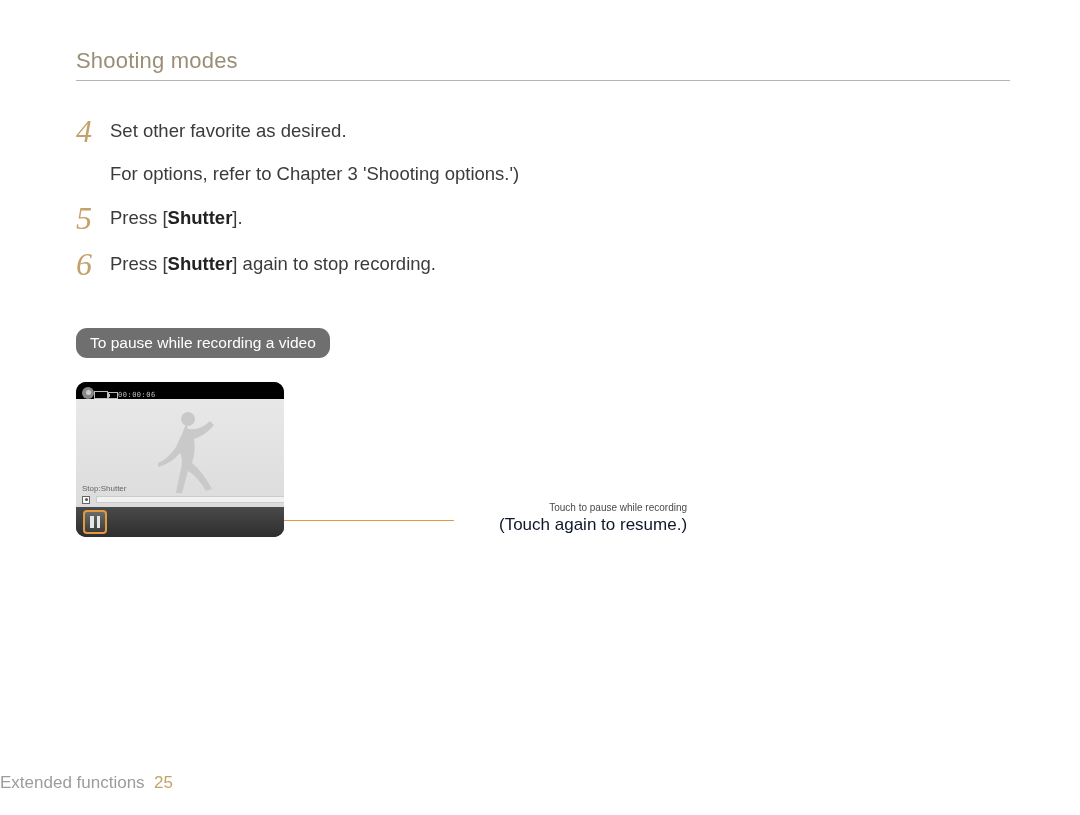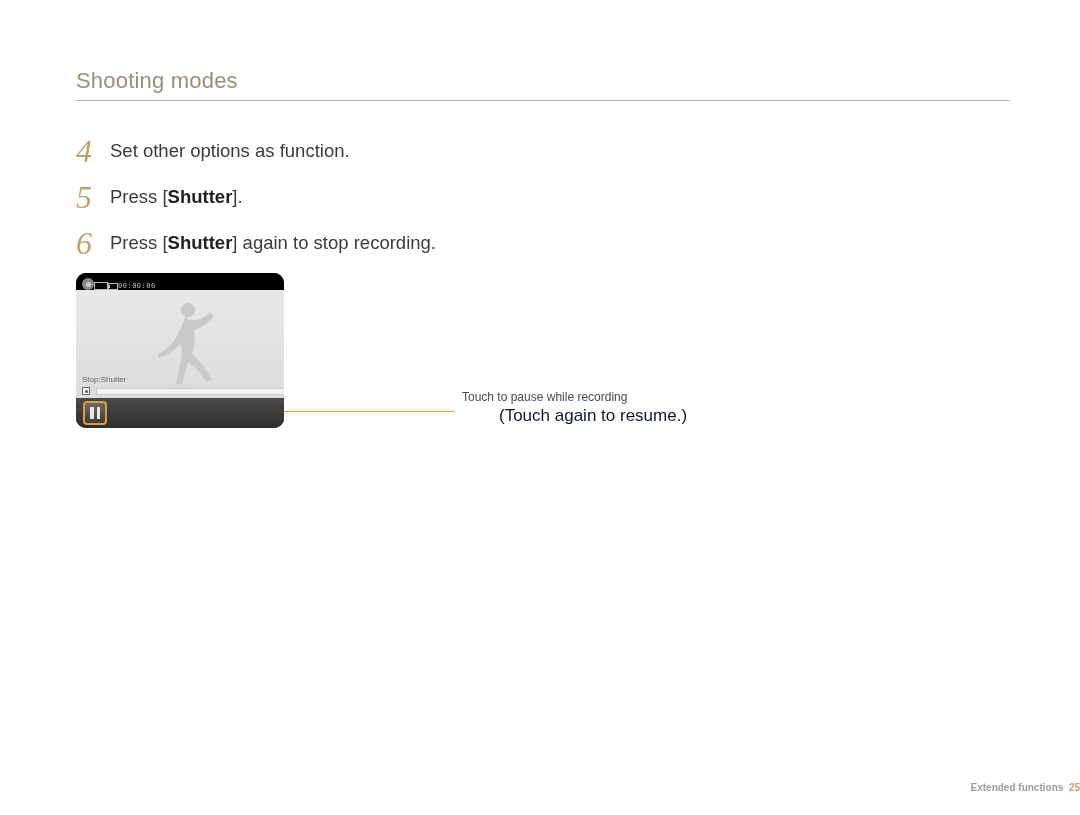--- a/index.html
+++ b/index.html
@@ -1,17 +1,17 @@
 <!DOCTYPE html>
 <html><head>
 <meta charset="utf-8">
 <style>
   * { box-sizing: border-box; margin: 0; padding: 0; }
   html, body { width: 1080px; height: 815px; background: #fff; font-family: Arial, Helvetica, sans-serif; color: #333; }
-  .page { padding: 68px 70px 30px 76px; position: relative; height: 100%; }
+  .page { padding: 48px 70px 30px 76px; position: relative; height: 100%; }
   .header-title { color: #9a8e77; font-size: 22px; font-weight: 300; letter-spacing: 0.2px; margin-bottom: 6px; }
   .header-rule { border: none; border-top: 1px solid #b5b5b5; margin-bottom: 34px; }
   .step { display: flex; align-items: flex-start; margin-bottom: 14px; }
   .step-num { color: #c3a26a; font-family: Georgia, 'Times New Roman', serif; font-style: italic; font-size: 32px; font-weight: 400; width: 34px; line-height: 1; }
   .step-body { font-size: 18.5px; color: #3b3b3b; line-height: 1.45; padding-top: 3px; }
   .step-sub { font-size: 18.5px; color: #3b3b3b; line-height: 1.45; margin-left: 34px; margin-top: 2px; margin-bottom: 14px; }
   .subheading-pill { display: inline-block; background: #6f6f6f; color: #fff; font-size: 15.5px; padding: 6px 14px 6px 14px; border-radius: 11px; margin-top: 34px; margin-bottom: 10px; }
   .paragraph { font-size: 15.5px; color: #666; line-height: 1.4; max-width: 480px; }
   .screen-wrap { margin-top: 14px; display: flex; align-items: flex-end; }
   .screen { width: 208px; border-radius: 10px; overflow: hidden; background: #000; position: relative; }
@@ -27,53 +27,55 @@
   .progress-bar { position: absolute; left: 6px; bottom: 3px; right: 6px; height: 8px; display: flex; align-items: center; gap: 6px; }
   .rec-dot { width: 8px; height: 8px; border: 1px solid #666; background: #fff; position: relative; }
   .rec-dot::after { content:''; position:absolute; left:1.5px; top:1.5px; width:3px; height:3px; background:#555; border-radius:50%; }
   .bar-track { flex: 1; height: 7px; background: #f2f2f2; border: 0.5px solid #ccc; position: relative; }
   .bar-timer { position: absolute; right: 3px; top: -1px; font-size: 7px; font-family: monospace; color: #555; }
   .screen-bottom { height: 30px; background: linear-gradient(#4a4a4a, #2e2e2e); display: flex; align-items: center; padding-left: 7px; }
   .pause-btn { width: 24px; height: 24px; border: 2px solid #e39a3c; border-radius: 4px; background: linear-gradient(#6b6b6b, #3c3c3c); display: flex; align-items: center; justify-content: center; gap: 3px; position: relative; }
   .pause-bar { width: 3.5px; height: 12px; background: #e6e6e6; }
   .callout-line { width: 170px; height: 1px; background: #e39a3c; margin-bottom: 16px; }
   .callout-text { margin-left: 8px; padding-bottom: 2px; }
-  .callout-main { font-size: 12px; color: #4a4a4a; }
+  .callout-main { font-size: 10px; color: #4a4a4a; text-align: right; }
   .callout-sub { font-size: 17px; color: #0f172a; margin-top: 2px; margin-left: 37px; }
-  .footer { position: absolute; bottom: 22px; left: 0; right: 0; text-align: right; font-size: 10px; color: #9c9c9c; font-weight: bold; }
+  .footer { position: absolute; bottom: 22px; left: 0; right: 0; text-align: left; font-size: 17px; color: #9c9c9c; }
   .footer-num { color: #c3a26a; }
   b { font-weight: bold; color: #222; }
 </style>
 </head>
 <body>
 
 <div class="page">
 
   <div class="header-title">Shooting modes</div>
   <hr class="header-rule">
 
   <div class="step">
     <div class="step-num">4</div>
-    <div class="step-body">Set other options as function.</div>
+    <div class="step-body">Set other favorite as desired.</div>
   </div>
+  <div class="step-sub">For options, refer to Chapter 3 'Shooting options.')</div>
 
   <div class="step">
     <div class="step-num">5</div>
     <div class="step-body">
       <span>Press [</span><b>Shutter</b><span>].</span>
     </div>
   </div>
 
   <div class="step">
     <div class="step-num">6</div>
     <div class="step-body">
       <span>Press [</span><b>Shutter</b><span>] again to stop recording.</span>
     </div>
   </div>
 
+  <div class="subheading-pill">To pause while recording a video</div>
 
   <div class="screen-wrap">
     <div class="screen">
       <div class="screen-top">
         <div class="rec-icon"></div>
         <div class="battery"></div>
         <div style="width:10px;height:7px;border:1px solid #bbb;"></div>
         <div class="timer-top">00:00:06</div>
       </div>
       <div class="screen-viewport">

